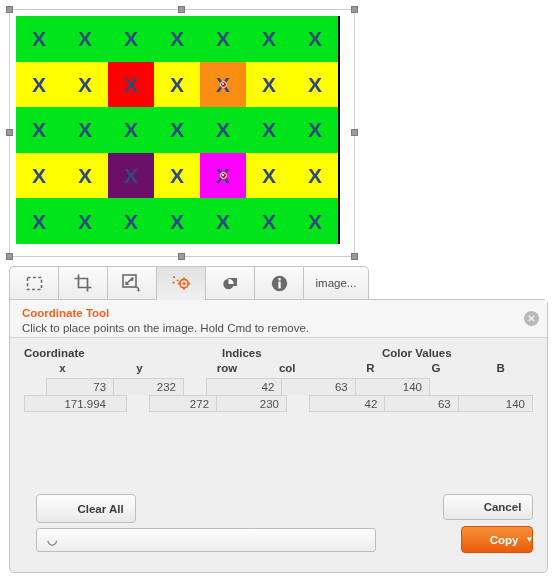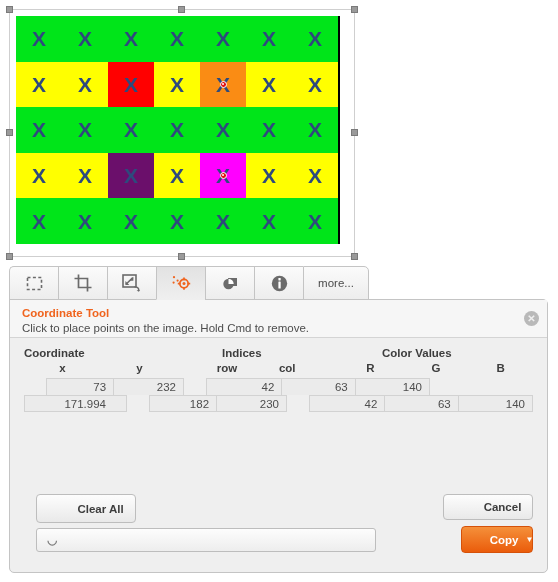--- a/index.html
+++ b/index.html
@@ -533,21 +533,21 @@
     <div class="tab">
       <span>
         <svg width="17" height="17" viewBox="0 0 17 17">
           <circle cx="8.5" cy="8.5" r="7.7" fill="#6b6b6b"></circle>
           <rect x="7.4" y="3.1" width="2.3" height="2.3" rx="0.4" fill="#ffffff"></rect>
           <rect x="7.4" y="6.6" width="2.3" height="7" rx="0.4" fill="#ffffff"></rect>
         </svg>
       </span>
     </div>
 
-    <div class="tab more-tab">more...</div>
+    <div class="tab more-tab">image...</div>
   </div>
 
   <div id="panel-body">
 
     <div id="panel-header">
       <div id="panel-title">Coordinate Tool</div>
       <div id="panel-subtitle">Click to place points on the image. Hold Cmd to remove.</div>
       <div id="close-button">✕</div>
     </div>
 
@@ -581,21 +581,21 @@
               <div class="cellv c-r">42</div>
               <div class="cellv c-g">63</div>
               <div class="cellv c-b">140</div>
             </div>
           </div>
           <div class="data-row">
             <div class="grp g-coord">
               <div class="cellv c-x">171.994</div>
             </div>
             <div class="grp g-idx">
-              <div class="cellv c-row">182</div>
+              <div class="cellv c-row">272</div>
               <div class="cellv c-col">230</div>
             </div>
             <div class="grp g-color">
               <div class="cellv c-r">42</div>
               <div class="cellv c-g">63</div>
               <div class="cellv c-b">140</div>
             </div>
           </div>
         </div>
     </div>

